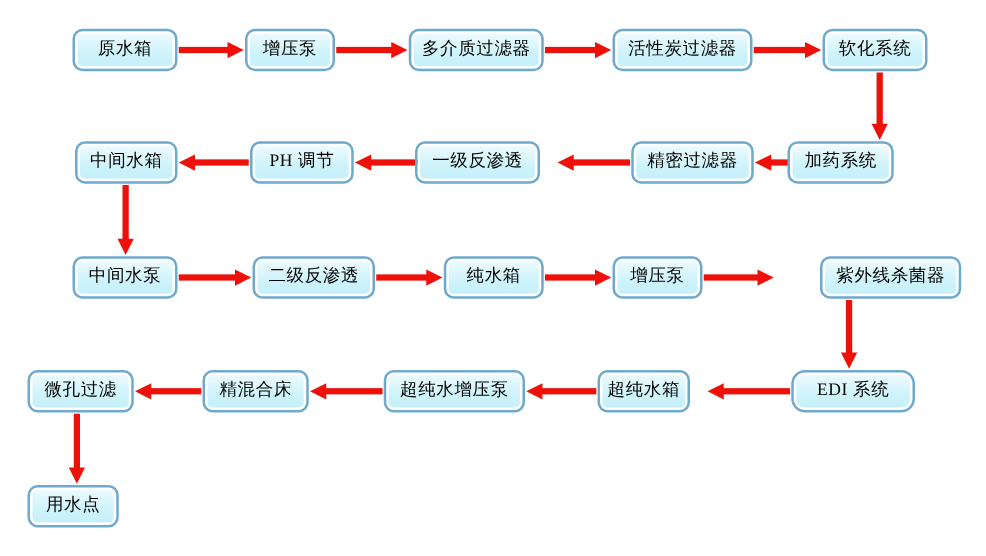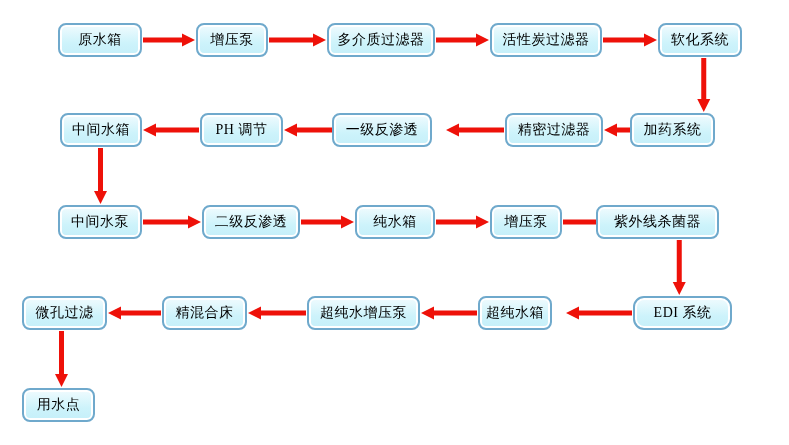--- a/index.html
+++ b/index.html
@@ -159,21 +159,21 @@
       </div>
       <div class="node" style="left: 202px; top: 205px; width: 98px; height: 34px;">
         <span class="node-label">二级反渗透</span>
       </div>
       <div class="node" style="left: 355px; top: 205px; width: 80px; height: 34px;">
         <span class="node-label">纯水箱</span>
       </div>
       <div class="node" style="left: 490px; top: 205px; width: 72px; height: 34px;">
         <span class="node-label">增压泵</span>
       </div>
-      <div class="node" style="left: 596px; top: 205px; width: 123px; height: 34px;">
+      <div class="node" style="left: 656px; top: 205px; width: 113px; height: 34px;">
         <span class="node-label">紫外线杀菌器</span>
       </div>
       <div class="node" style="left: 633px; top: 296px; width: 99px; height: 34px; border-radius: 11px;">
         <span class="node-label">EDI 系统</span>
       </div>
       <div class="node" style="left: 478px; top: 296px; width: 74px; height: 34px;">
         <span class="node-label">超纯水箱</span>
       </div>
       <div class="node" style="left: 307px; top: 296px; width: 113px; height: 34px;">
         <span class="node-label">超纯水增压泵</span>

